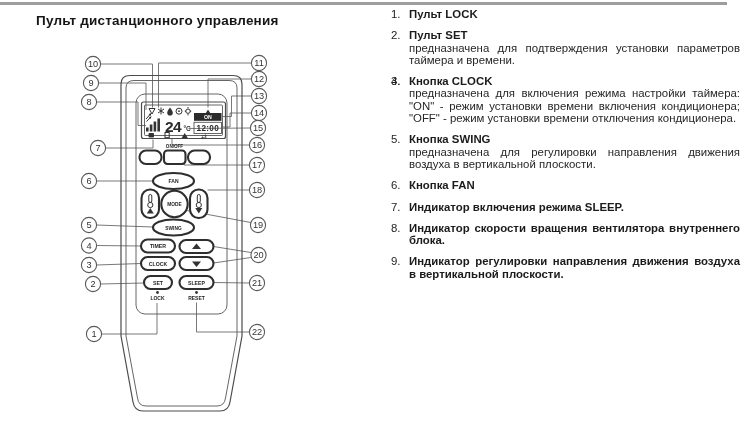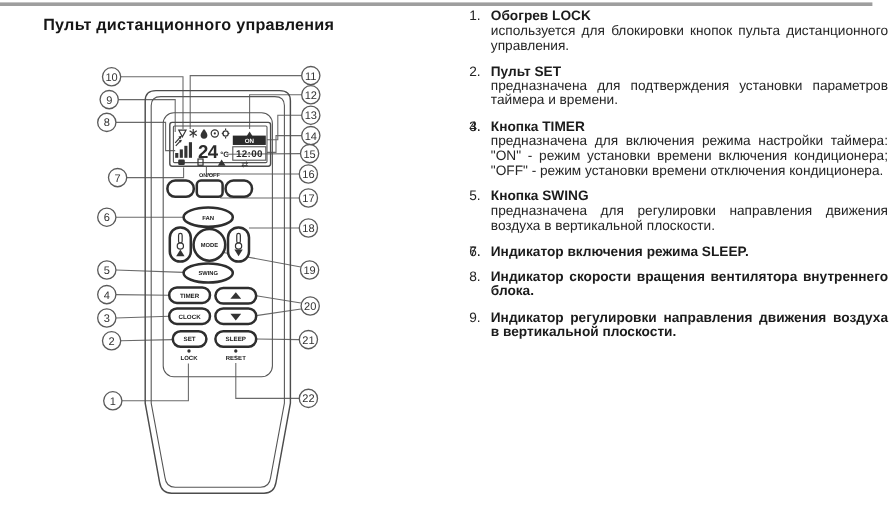--- a/index.html
+++ b/index.html
@@ -284,43 +284,43 @@
     <g>
         <circle class="callout-circle" cx="257" cy="332" r="7.6"></circle>
         <text class="callout-num" x="257" y="335.3">22</text>
       </g>
   </g>
 </svg>
 
 <div class="descriptions">
     <div class="desc-item">
       <span class="num">1.</span>
-      <div class="heading">Обогрев LOCK</div>
-      <div class="body">используется для блокировки кнопок пульта дистанционного управления.</div>
+      <div class="heading">Пульт LOCK</div>
     </div>
     <div class="desc-item">
       <span class="num">2.</span>
       <div class="heading">Пульт SET</div>
       <div class="body">предназначена для подтверждения установки параметров таймера и времени.</div>
     </div>
     <div class="desc-item">
       <span class="num">3.</span>
     </div>
     <div class="desc-item">
       <span class="num">4.</span>
-      <div class="heading">Кнопка TIMER</div>
+      <div class="heading">Кнопка CLOCK</div>
       <div class="body">предназначена для включения режима настройки таймера: "ON" - режим установки времени включения кондиционера; "OFF" - режим установки времени отключения кондиционера.</div>
     </div>
     <div class="desc-item">
       <span class="num">5.</span>
       <div class="heading">Кнопка SWING</div>
       <div class="body">предназначена для регулировки направления движения воздуха в вертикальной плоскости.</div>
     </div>
     <div class="desc-item">
       <span class="num">6.</span>
+      <div class="heading">Кнопка FAN</div>
     </div>
     <div class="desc-item">
       <span class="num">7.</span>
       <div class="heading">Индикатор включения режима SLEEP.</div>
     </div>
     <div class="desc-item">
       <span class="num">8.</span>
       <div class="heading">Индикатор скорости вращения вентилятора внутреннего блока.</div>
     </div>
     <div class="desc-item">

